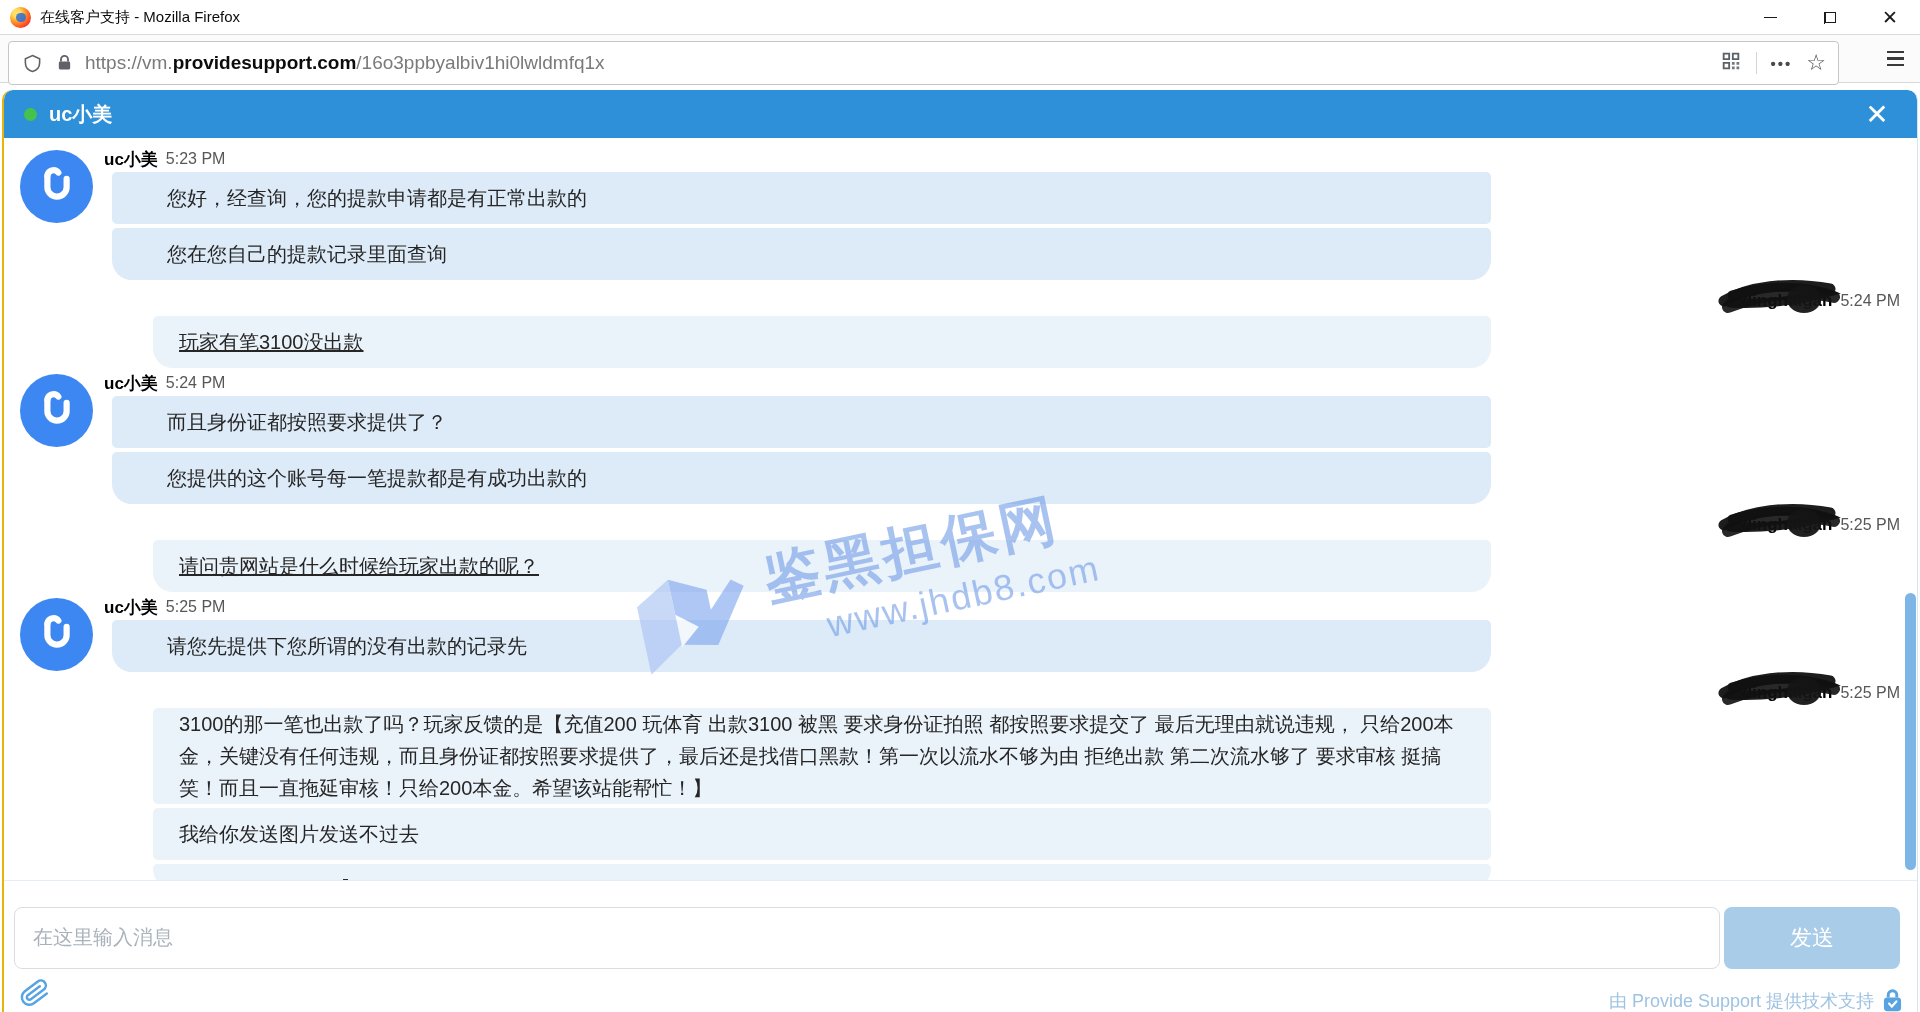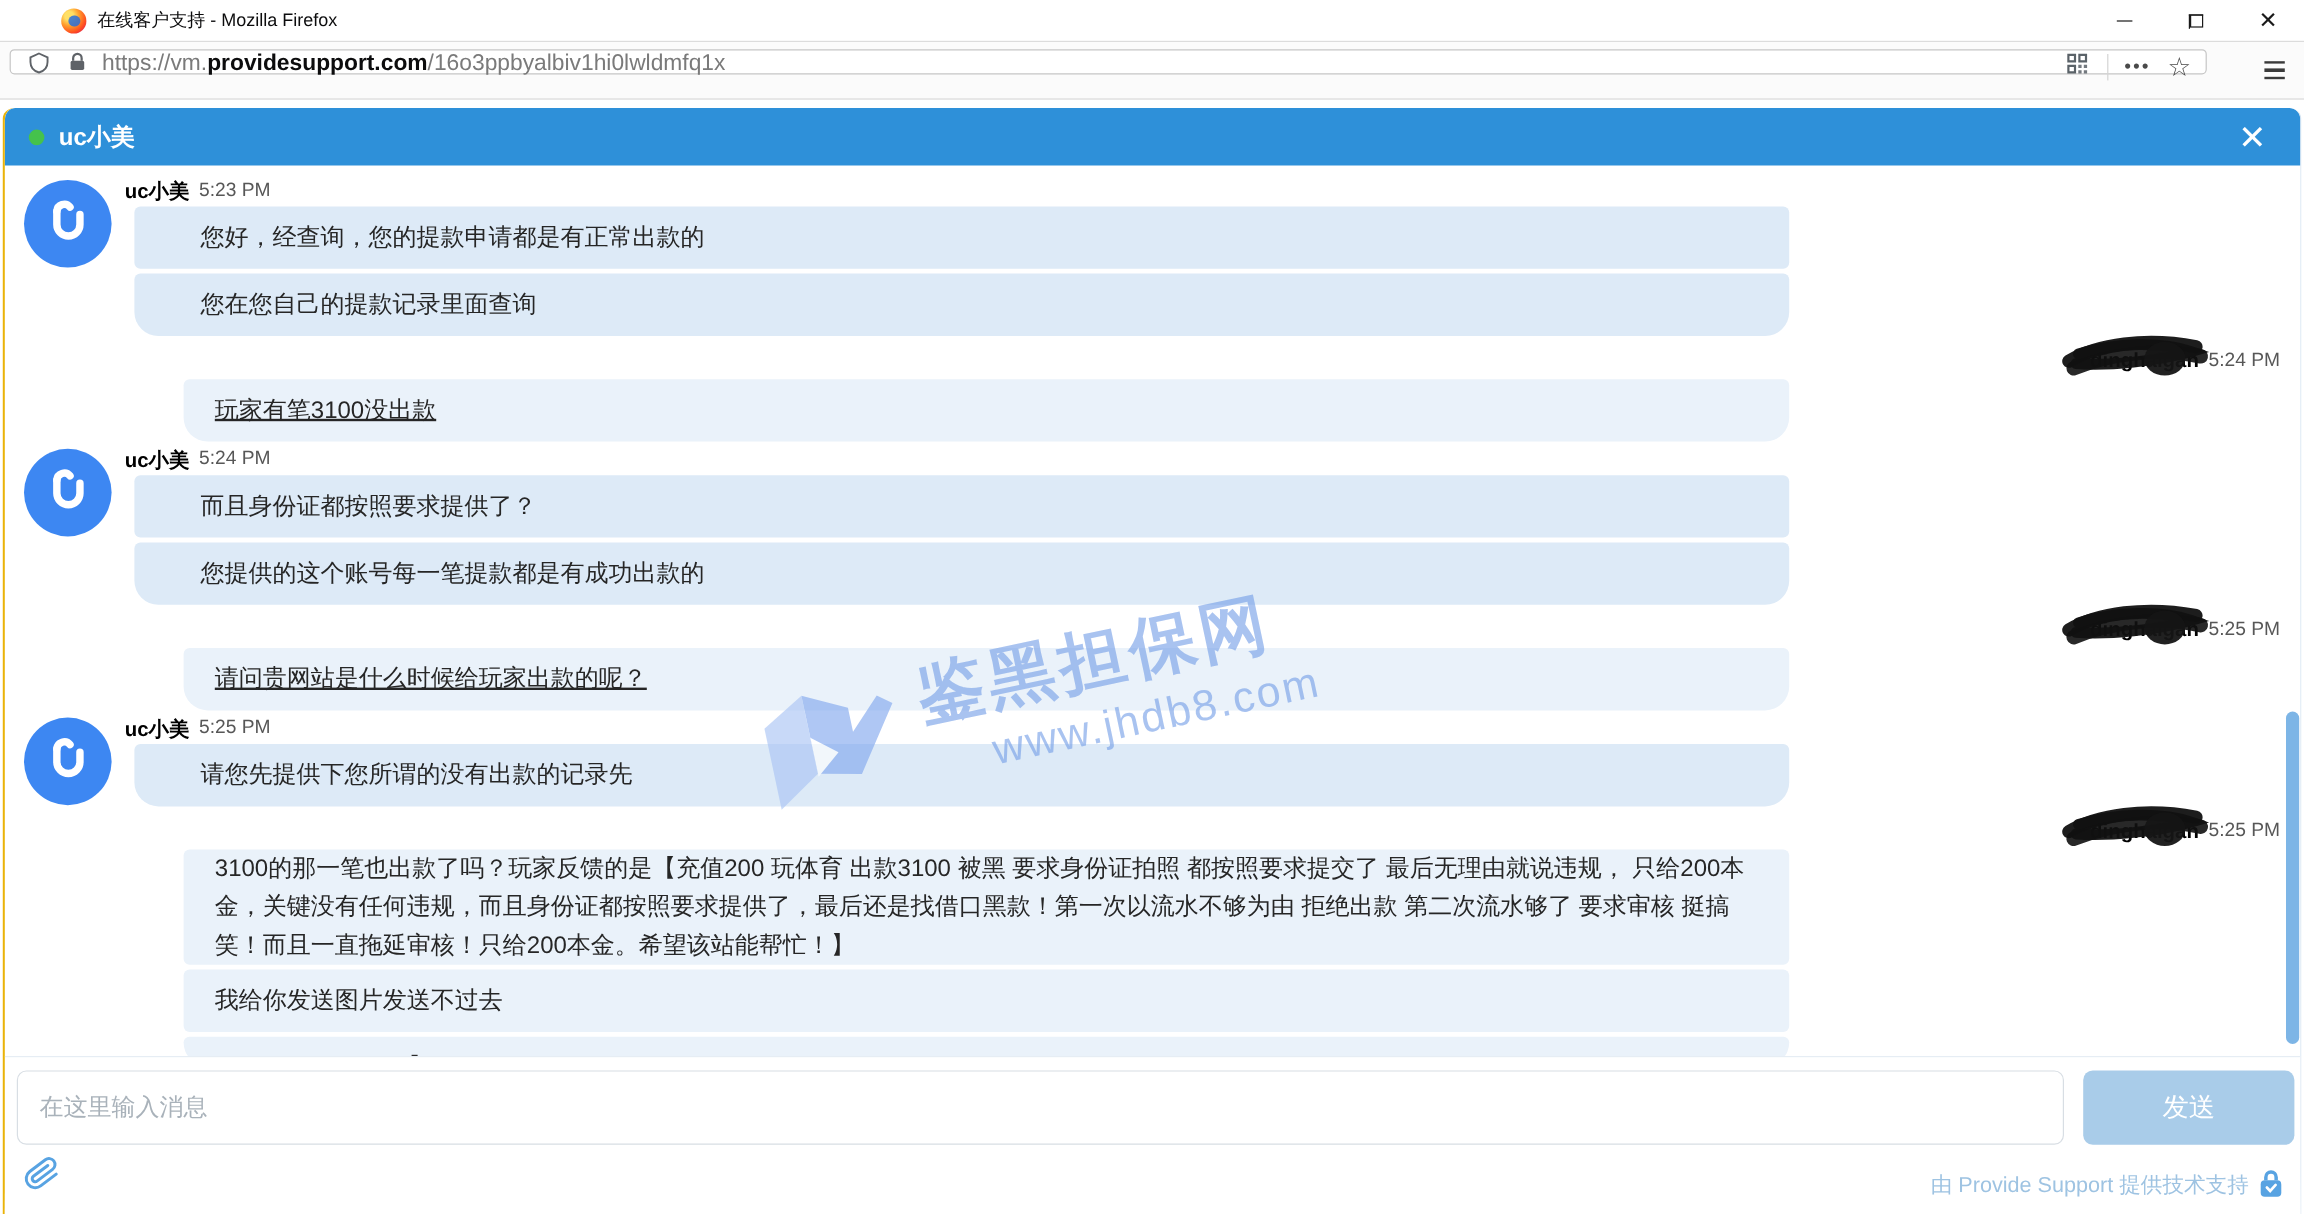--- a/index.html
+++ b/index.html
@@ -1,39 +1,39 @@
 <!DOCTYPE html>
 <html><head>
 <meta charset="utf-8">
 <style>
   * { margin:0; padding:0; box-sizing:border-box; }
   html,body { width:1920px; height:1012px; overflow:hidden; background:#fff;
     font-family:"Liberation Sans","DejaVu Sans",sans-serif; }
 
   
   .titlebar { height:35px; background:#ffffff; border-bottom:1px solid #dcdcdc;
-    display:flex; align-items:center; position:relative;padding-left:41px; }
+    display:flex; align-items:center; position:relative; }
   .ff-logo { width:21px; height:21px; border-radius:50%; margin:0 9px 0 10px;
     background:radial-gradient(circle at 32% 30%, #ffe066 0 18%, #ff9e2c 40%, #ff4f1f 68%, #c5007c 100%);
     position:relative; }
   .ff-logo::after { content:""; position:absolute; left:28%; top:30%; width:46%; height:46%;
     border-radius:50%; background:#2a6fdb; opacity:.85; }
   .win-title { font-size:15px; color:#0c0c0d; }
   .win-btns { position:absolute; right:0; top:0; height:35px; display:flex; }
   .win-btn { width:60px; height:35px; display:flex; align-items:center; justify-content:center; color:#1a1a1a; }
   .glyph-min { width:13px; height:1.6px; background:#1a1a1a; display:block; }
   .glyph-restore { width:11px; height:11px; border:1.4px solid #1a1a1a; position:relative; background:#fff; }
   .glyph-restore::before { content:""; position:absolute; left:2px; bottom:2px; width:11px; height:11px;
     border:1.4px solid #1a1a1a; border-right:none; border-bottom:none; background:transparent; transform:translate(-4px,4px); }
   .glyph-close { font-size:19px; line-height:1; font-weight:300; }
 
   .navbar { height:48px; background:#fbfbfb; border-bottom:1px solid #d9d9d9;
     display:flex; align-items:center; position:relative; }
-  .urlbar { position:absolute; left:8px; top:6px; width:1831px; height:21px; background:#fff;
-    border:1px solid #c6c6c6; border-radius:4px; display:flex; align-items:flex-start; }
+  .urlbar { position:absolute; left:8px; top:6px; width:1831px; height:44px; background:#fff;
+    border:1px solid #c6c6c6; border-radius:4px; display:flex; align-items:center; }
   .urlbar .ico { margin-left:14px; display:flex; align-items:center; }
   .url-text { margin-left:12px; font-size:19px; color:#7a7a7a; white-space:nowrap; }
   .url-text b { color:#0c0c0d; font-weight:700; }
   .urlbar-right { margin-left:auto; display:flex; align-items:center; gap:14px; padding-right:12px; }
   .vsep { width:1px; height:22px; background:#d4d4d4; }
   .dots { font-size:15px; color:#4a4a4a; letter-spacing:2px; font-weight:700; }
   .star { font-size:22px; color:#4a4a4a; }
   .hamburger { margin:0 16px 0 12px; display:flex; flex-direction:column; gap:4px; }
   .hamburger span { width:17px; height:2.2px; background:#3a3a3a; display:block; }
 
@@ -81,21 +81,21 @@
     pointer-events:none; z-index:6; color:rgba(116,158,231,.62); }
   .wm-inner { display:flex; align-items:flex-start; gap:18px; }
   .wm-text1 { font-size:56px; font-weight:700; letter-spacing:4px; line-height:1.05; }
   .wm-text2 { font-size:36px; margin:6px 0 0 52px; letter-spacing:2px; }
 
   .chat-scrollbar { position:absolute; right:1px; top:503px; width:11px; height:277px;
     background:#7db5e6; border-radius:6px; z-index:9; }
 
   .input-area { position:absolute; left:0; bottom:0; width:100%; height:132px; background:#fff;
     border-top:1px solid #e6edf4; }
-  .input-row { display:flex; padding:11px 4px 0 10px; gap:16px; }
+  .input-row { display:flex; padding:26px 4px 0 10px; gap:4px; }
   .msg-input { width:1706px; height:62px; border:1px solid #d8dee4; border-radius:8px;
     font-size:20px; padding:16px 18px; color:#333; resize:none; outline:none;
     font-family:"Liberation Sans","DejaVu Sans",sans-serif; }
   .msg-input::placeholder { color:#a9b2ba; }
   .send-btn { width:176px; height:62px; background:#a9cce9; border:none; border-radius:8px;
     color:#fff; font-size:22px; cursor:pointer; font-family:inherit; }
   .footer-row { display:flex; align-items:flex-end; justify-content:space-between; padding:8px 14px 0 16px; }
   .powered { display:flex; align-items:center; gap:8px; font-size:18px; color:#9ec3e2; }
 </style>
 </head>

